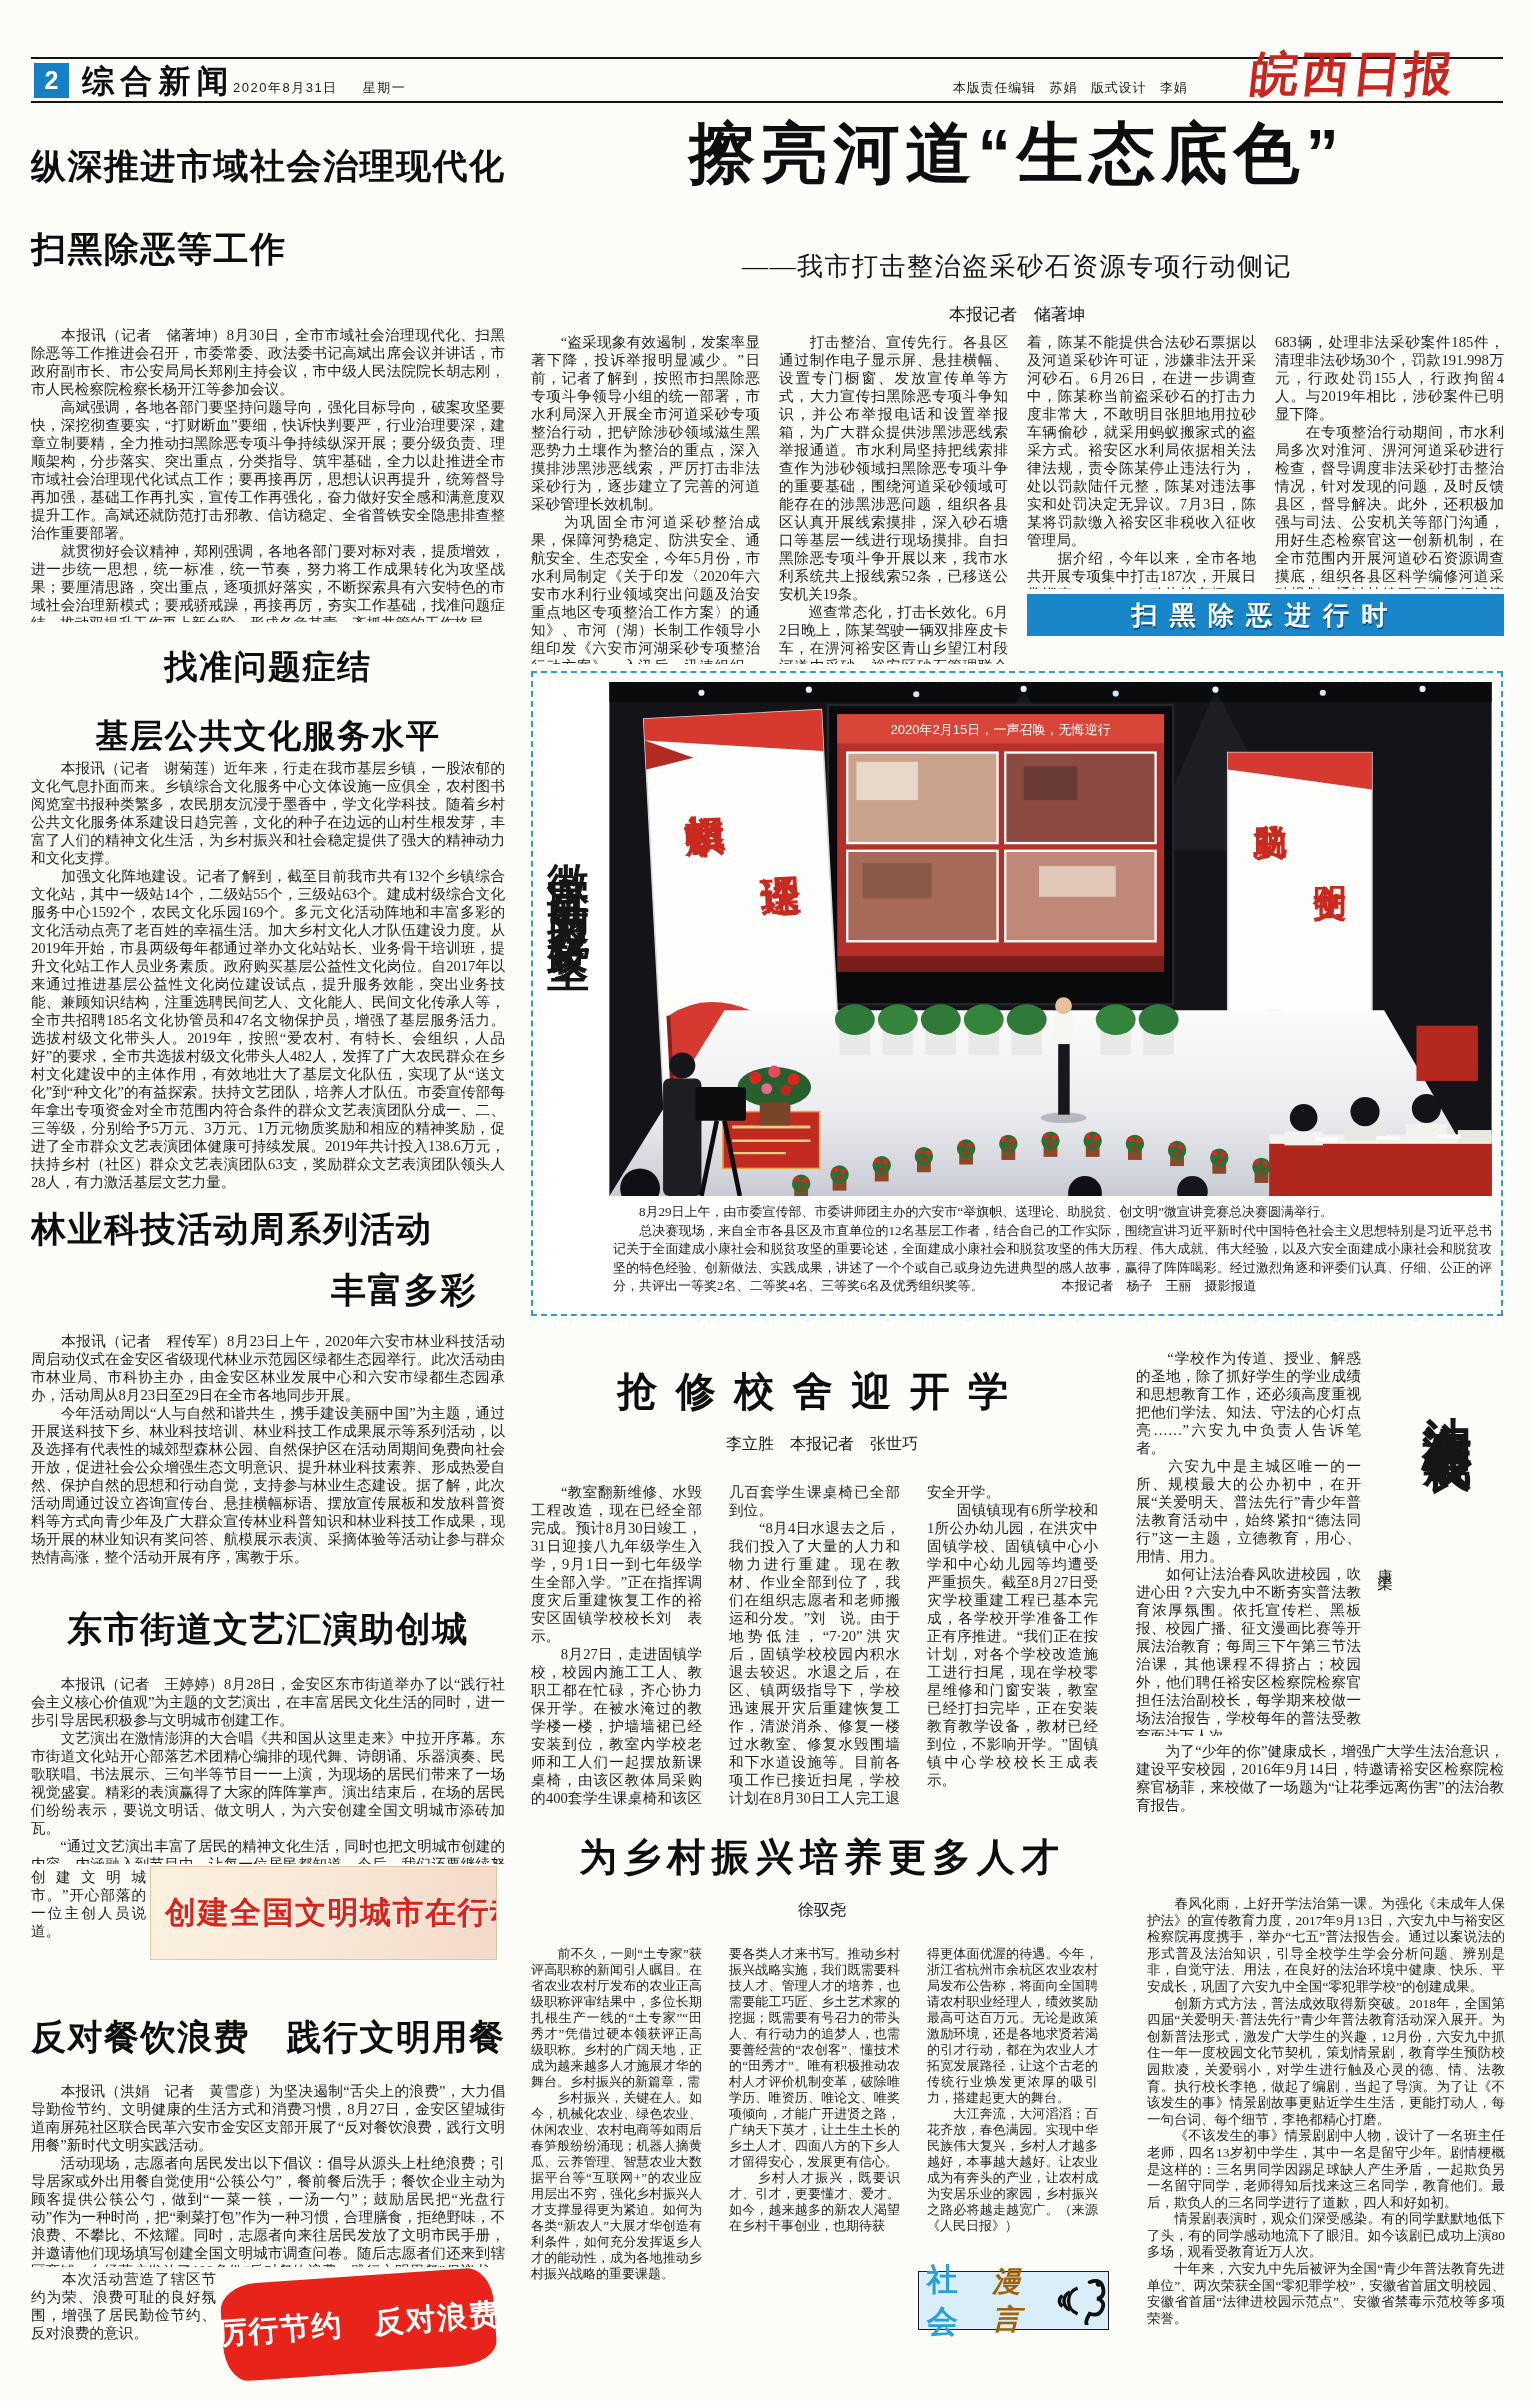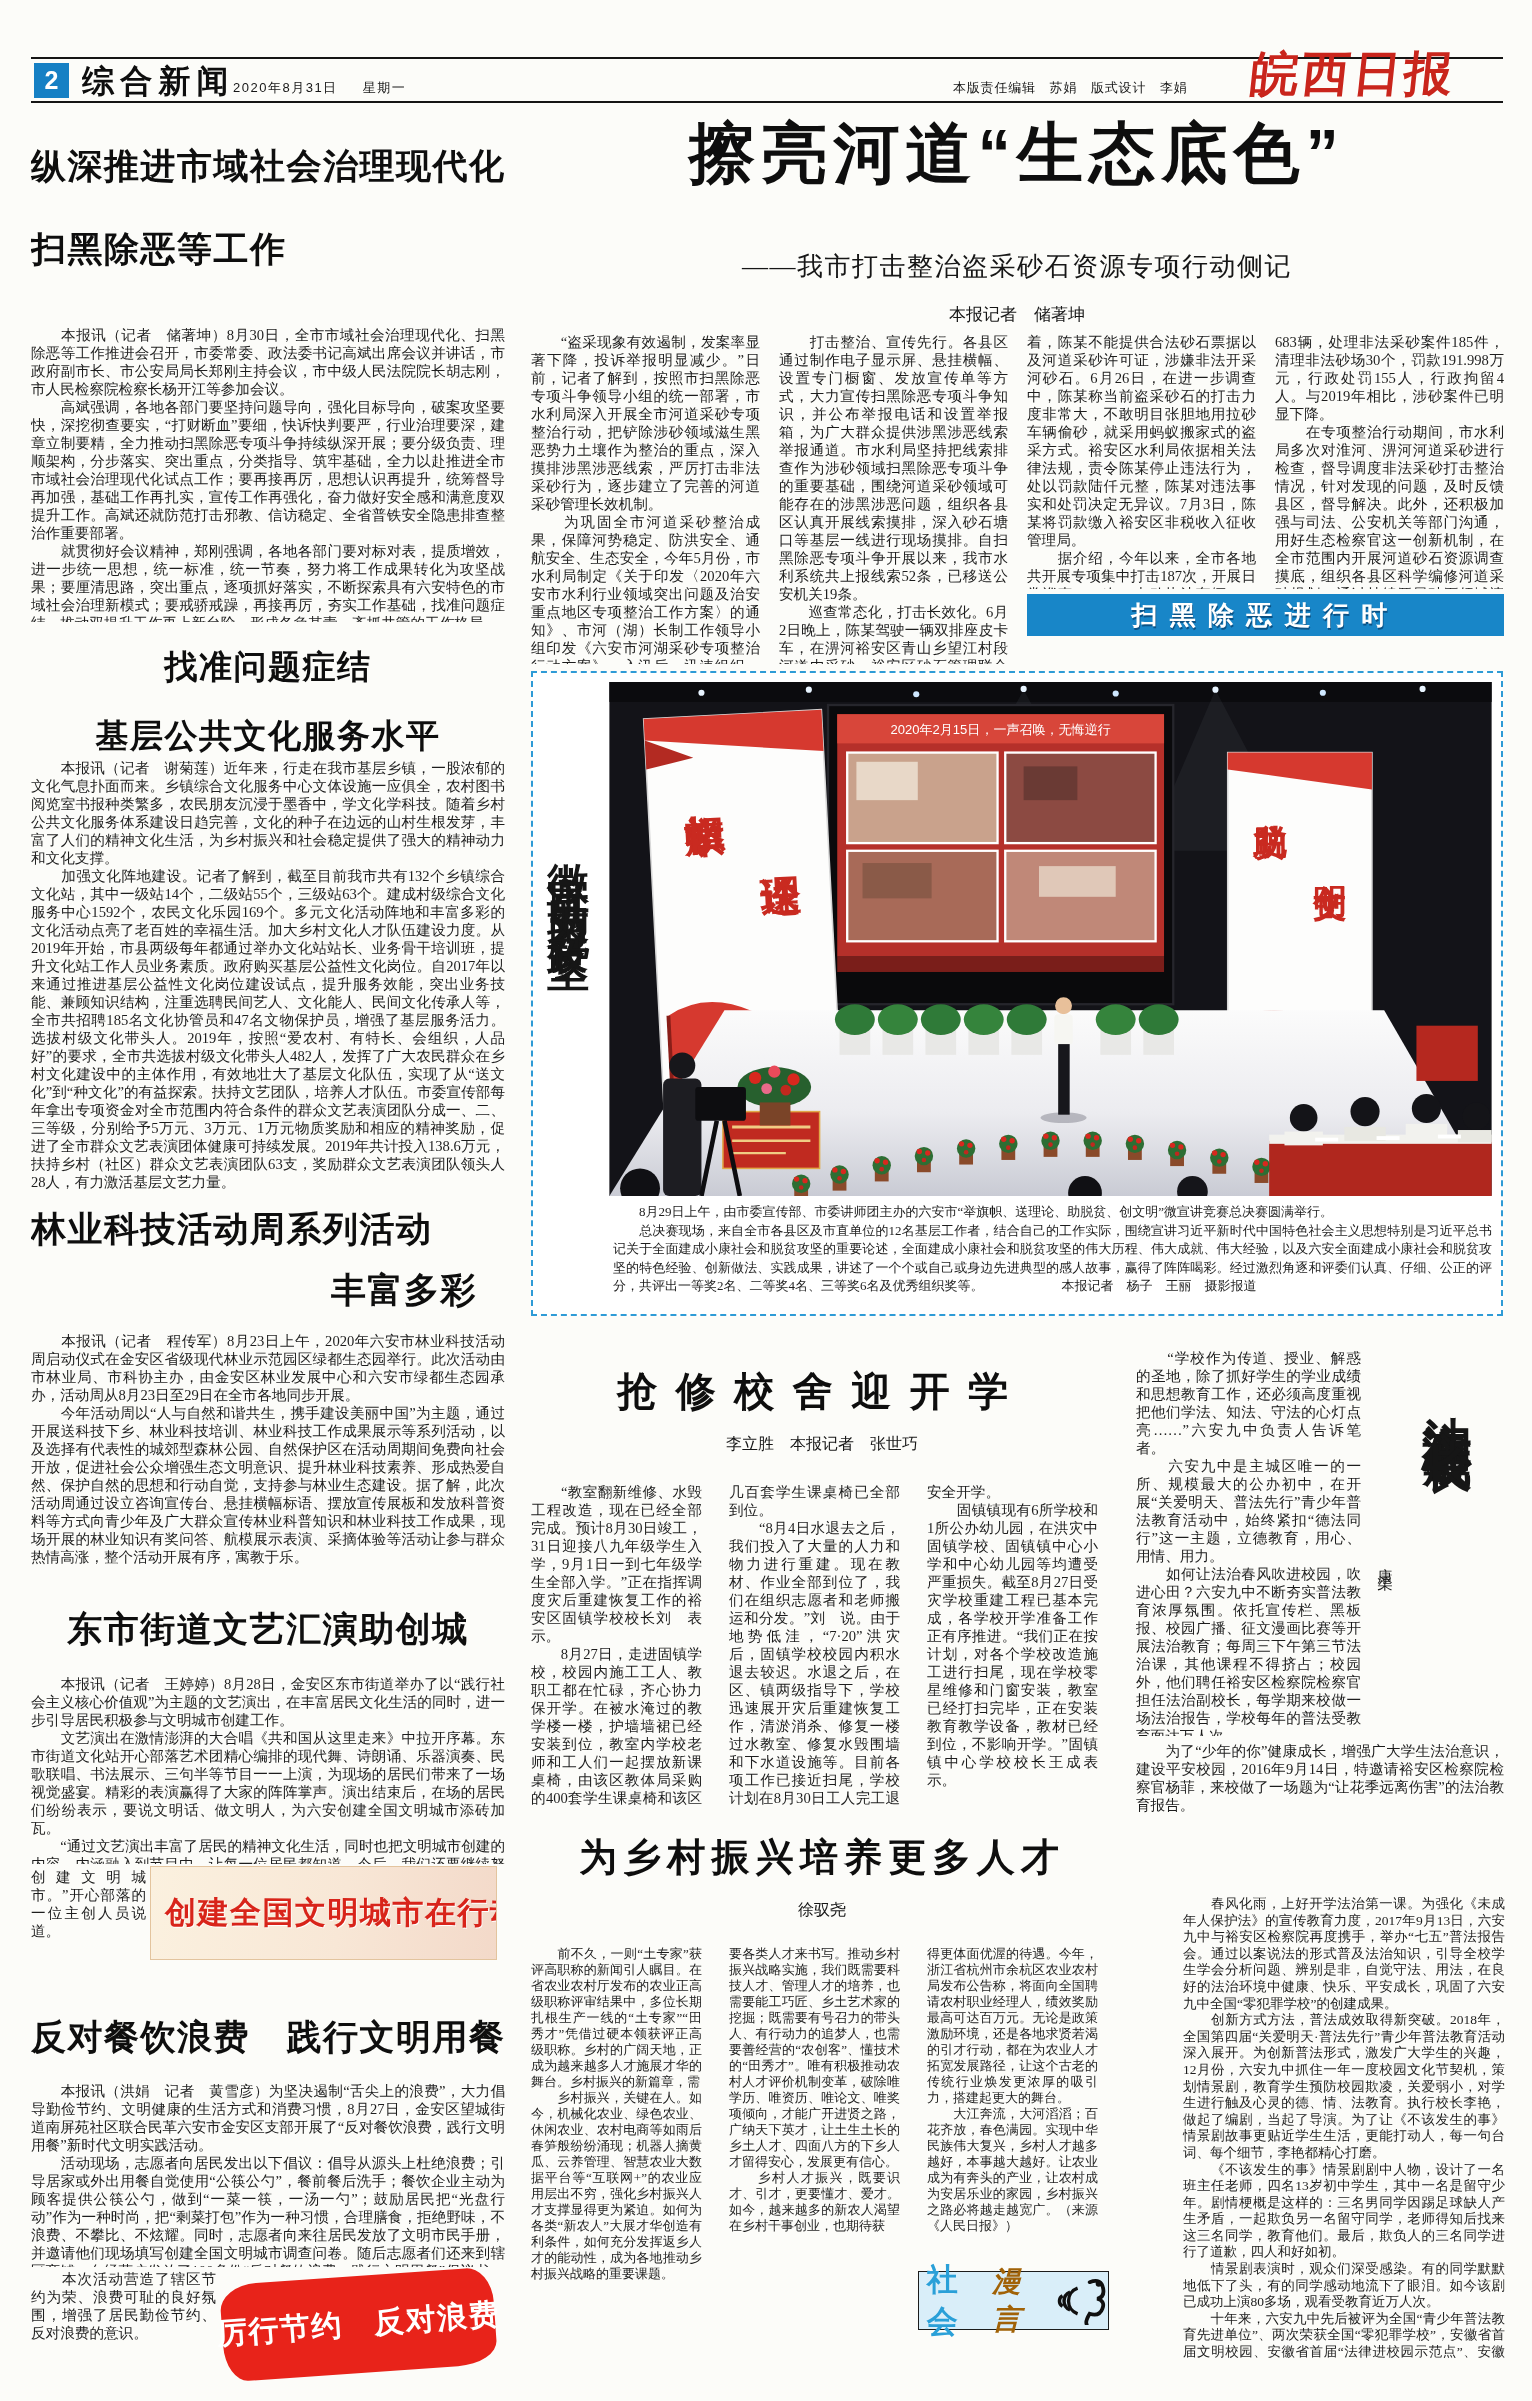--- a/index.html
+++ b/index.html
@@ -4,21 +4,21 @@
 <style>
   html,body{margin:0;padding:0;background:#888;}
   .page{position:relative;width:1532px;height:2401px;background:#fcfcf9;overflow:hidden;
         font-family:"Liberation Sans","DejaVu Sans",sans-serif;color:#161616;}
   .abs{position:absolute;}
   .rule{background:#151515;}
   .bodytext{font-family:"Liberation Serif","DejaVu Serif",serif;font-size:14.6px;line-height:18px;
             text-align:justify;overflow:hidden;color:#1d1d1d;}
   .bodytext .para{margin:0;}
   .small17 .para{font-size:13px;line-height:16px;}
-  .law17 .para{font-size:13.5px;line-height:16.6px;margin-left:36px;}
+  .law17 .para{font-size:13.5px;line-height:16.6px;}
   .htitle{font-weight:bold;color:#0e0e0e;letter-spacing:1.5px;white-space:nowrap;overflow:hidden;}
   .center{text-align:center;}
   .right{text-align:right;}
   .serif{font-family:"Liberation Serif","DejaVu Serif",serif;}
   
   #rule-top{left:31px;top:57px;width:1472px;height:1.5px;}
   #rule-mid{left:31px;top:101px;width:1472px;height:2.3px;}
   #pagenum-box{left:34px;top:63px;width:35px;height:35px;background:#1680c4;color:#fff;
                font-size:25px;font-weight:bold;text-align:center;line-height:35px;}
   #section-title{left:82px;top:60px;font-size:32px;font-weight:bold;letter-spacing:6.2px;}

